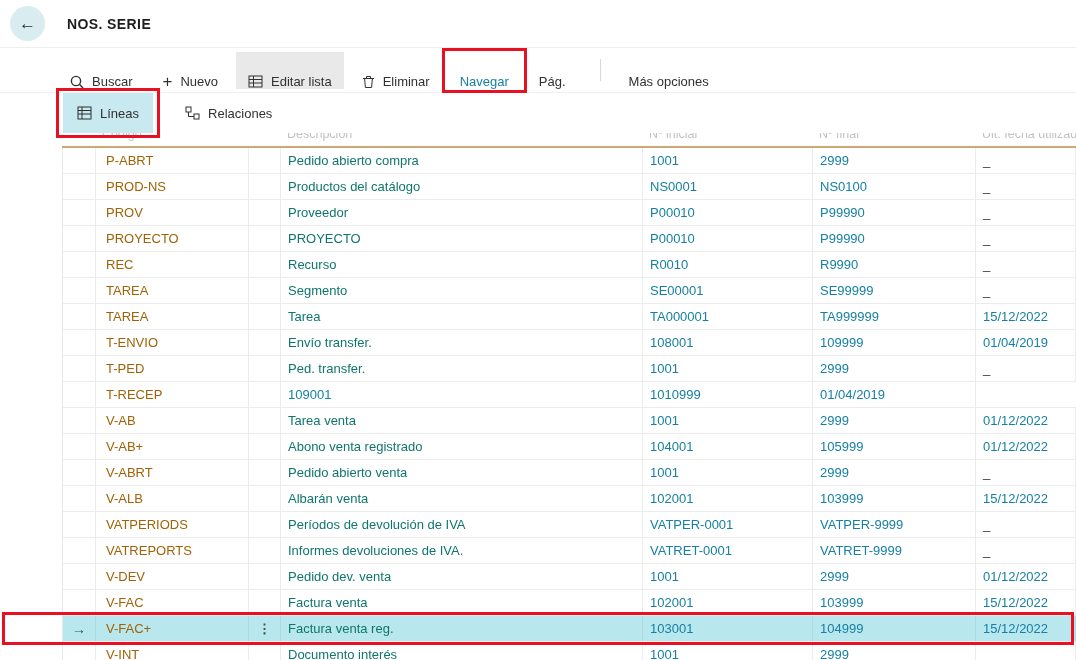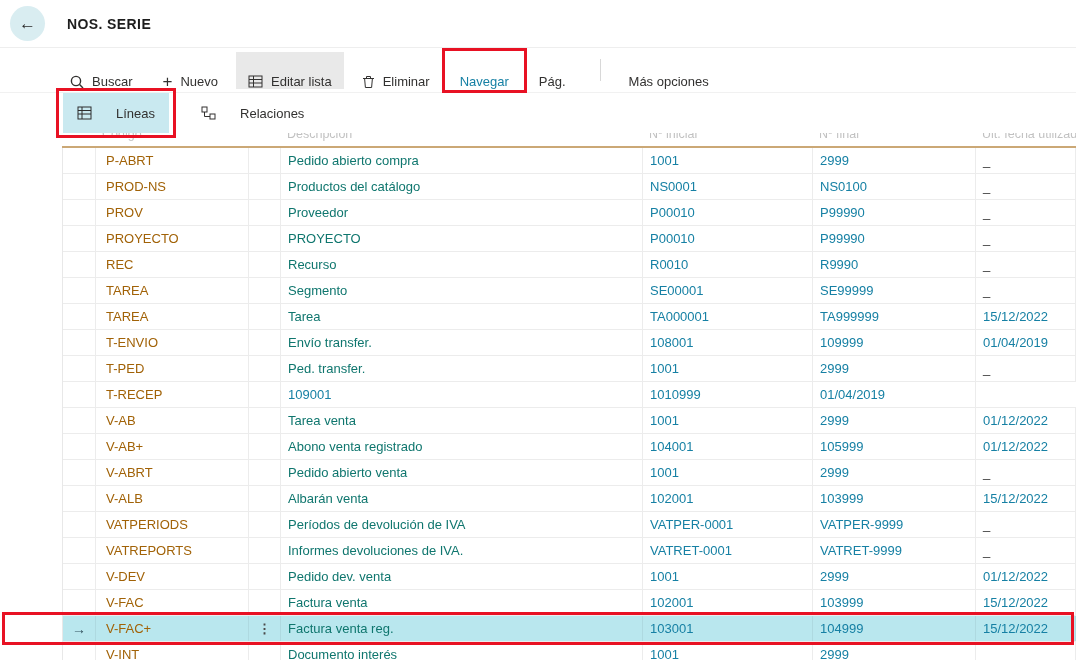--- a/index.html
+++ b/index.html
@@ -41,21 +41,21 @@
   .tb-btn .plus-glyph { font-size: 17px; line-height: 14px; color: #323130; }
   .tb-btn.nav-highlight .tb-label {
     color: var(--accent-teal, #1680a4); 
   }
   .tb-divider { width: 1px; height: 22px; background: #d8d8d8; margin: 0 16px; }
 
   .toolbar2 {
     display: flex; align-items: center; height: 40px; padding-left: 63px;
   }
   .tb2-btn {
-    position: relative; display: flex; align-items: center; gap: 24px;
+    position: relative; display: flex; align-items: center; gap: 8px;
     height: 40px; padding: 0 14px; margin-right: 18px;
     background: transparent; border: none; cursor: pointer;
     font-size: 13px; color: #323130; font-family: inherit; white-space: nowrap;
   }
   .tb2-btn.lines-active { background: var(--lines-btn-bg, #c9e9f0); }
 
   
   .btn-annotation {
     position: absolute; inset: -4px -6px;
     border: 3px solid var(--annotation-red, #e81123);

